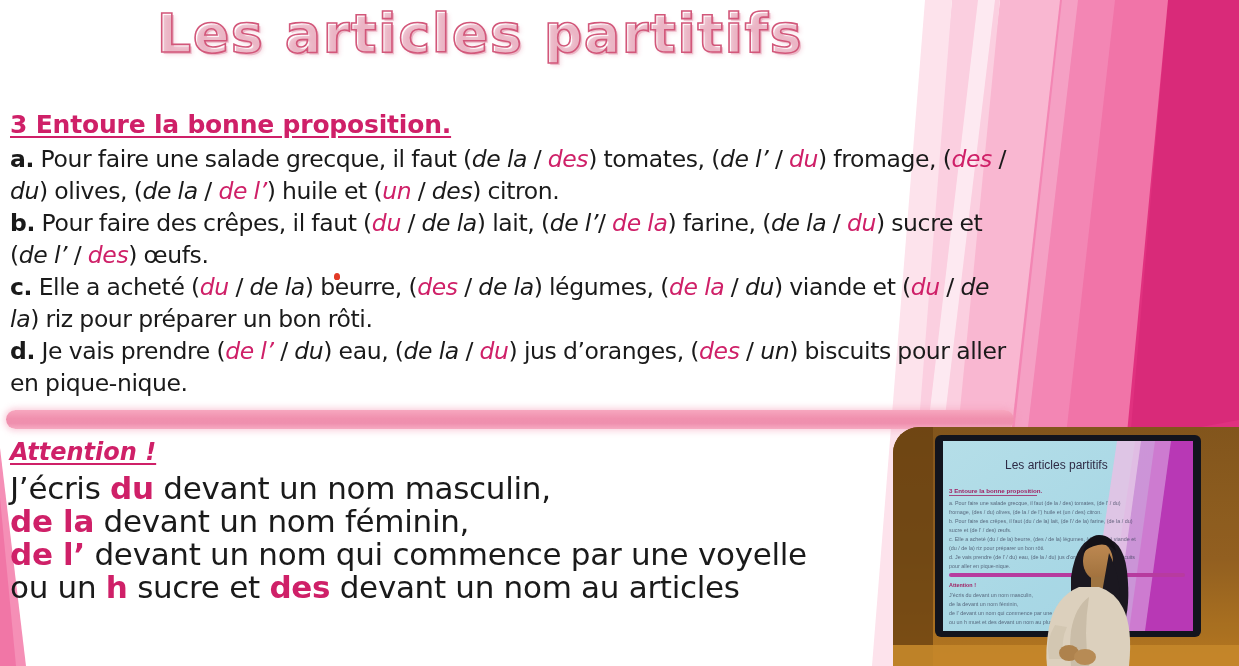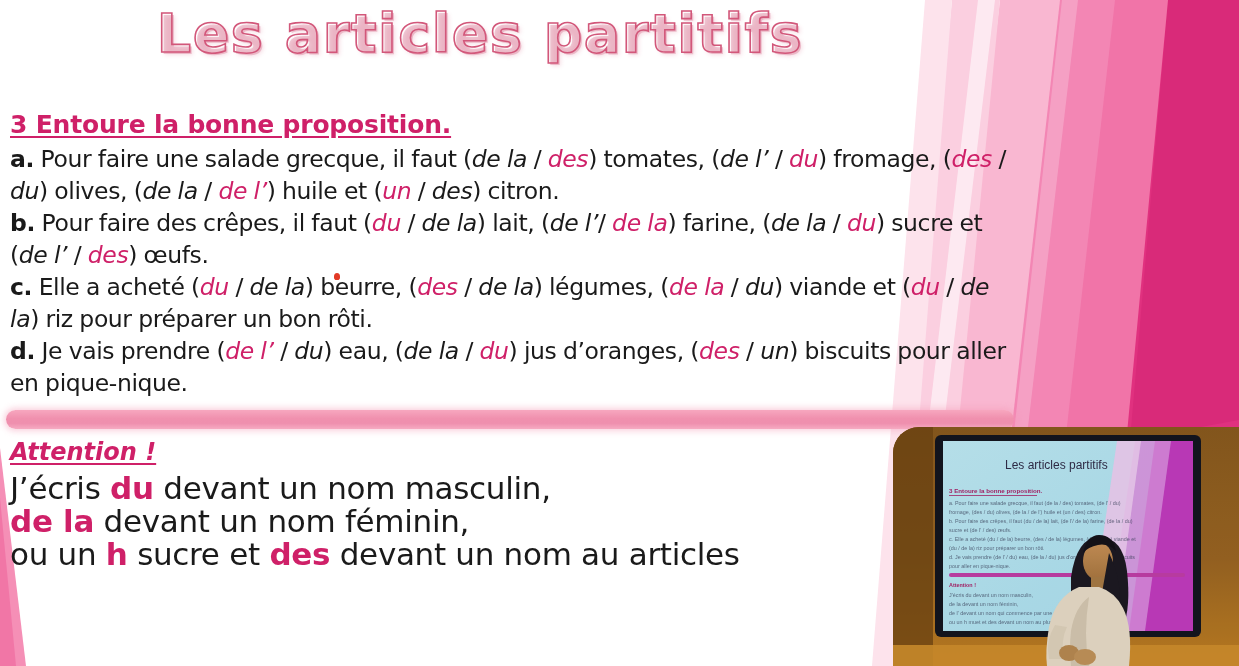--- a/index.html
+++ b/index.html
@@ -184,20 +184,21 @@
       </div>
   </section>
 
   <div id="divider"></div>
 
   <section id="attention">
     <div id="attention-title">Attention !</div>
     <div id="attention-lines">
         <p class="att-line"><span>J’écris </span><span class="hl">du</span><span> devant un nom masculin,</span></p>
         <p class="att-line"><span class="hl">de la</span><span> devant un nom féminin,</span></p>
+        <p class="att-line"><span class="hl">de l’</span><span> devant un nom qui commence par une voyelle</span></p>
         <p class="att-line"><span>ou un </span><span class="hl">h</span><span> sucre et </span><span class="hl">des</span><span> devant un nom au articles</span></p>
       </div>
   </section>
 
   <div id="laser-dot"></div>
 
   <div id="pip">
     <svg viewBox="0 0 346 239" xmlns="http://www.w3.org/2000/svg">
       <defs>
         <linearGradient id="wallG" x1="0" y1="0" x2="0" y2="1">

